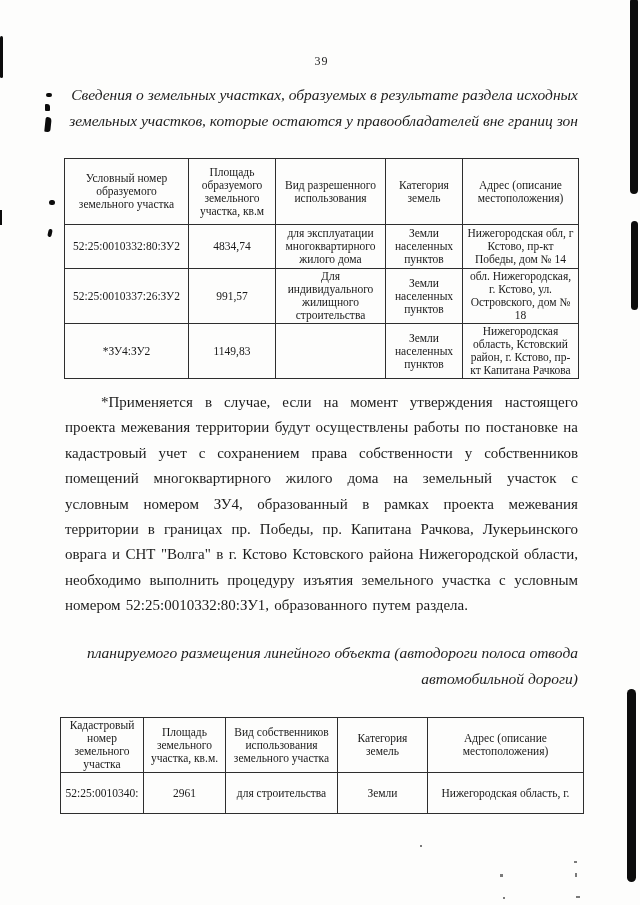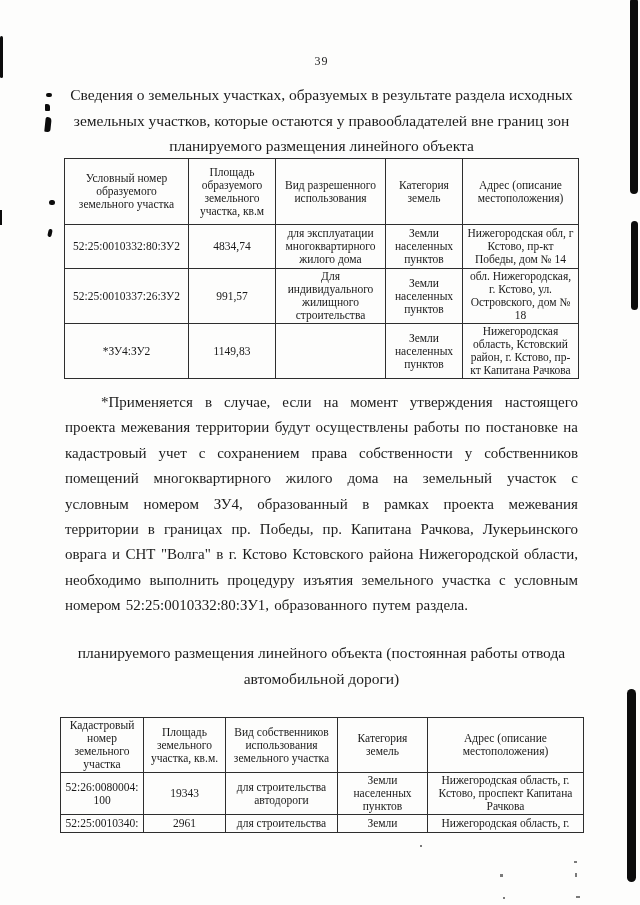--- a/index.html
+++ b/index.html
@@ -8,22 +8,22 @@
     background:#fdfdfc;
     font-family:"Liberation Serif", serif;
     color:#1c1c1c;
   }
   .page-number{
     position:absolute;left:65px;top:54px;width:513px;
     text-align:center;font-size:12px;letter-spacing:1px;
   }
   .doc-heading{
     position:absolute;left:65px;width:513px;
-    font-size:15.5px;line-height:25.5px;
-    text-align:center;
+    font-style:italic;font-size:15.5px;line-height:25.5px;
+    text-align:right;
   }
   #heading1{top:82px;}
   #heading2{top:640px;}
   .note{
     position:absolute;left:65px;top:390px;width:513px;
     font-size:15px;line-height:25.4px;
     text-align:justify;text-indent:36px;word-spacing:1.5px;
   }
   table{
     position:absolute;border-collapse:collapse;table-layout:fixed;
@@ -82,21 +82,20 @@
 <div class="speck s3"></div>
 <div class="speck s4"></div>
 <div class="speck s5"></div>
 <div class="speck s6"></div>
 
 <div class="page-number">39</div>
 
 <div class="doc-heading" id="heading1">
   <div>Сведения о земельных участках, образуемых в результате раздела исходных</div>
   <div>земельных участков, которые остаются у правообладателей вне границ зон</div>
-  <div>планируемого размещения линейного объекта</div>
 </div>
 
 <table id="table1">
   <colgroup>
     <col style="width:124px">
       <col style="width:87px">
       <col style="width:110px">
       <col style="width:77px">
       <col style="width:116px">
   </colgroup>
@@ -128,48 +127,41 @@
     <td></td>
     <td>Земли населенных пунктов</td>
     <td>Нижегородская область, Кстовский район, г. Кстово, пр-кт Капитана Рачкова</td>
   </tr>
 </tbody>
   </table>
 
 <div class="note">*Применяется в случае, если на момент утверждения настоящего проекта межевания территории будут осуществлены работы по постановке на кадастровый учет с сохранением права собственности у собственников помещений многоквартирного жилого дома на земельный участок с условным номером ЗУ4, образованный в рамках проекта межевания территории в границах пр. Победы, пр. Капитана Рачкова, Лукерьинского оврага и СНТ "Волга" в г. Кстово Кстовского района Нижегородской области, необходимо выполнить процедуру изъятия земельного участка с условным номером 52:25:0010332:80:ЗУ1, образованного путем раздела.</div>
 
 <div class="doc-heading" id="heading2">
-  <div>планируемого размещения линейного объекта (постоянная работы отвода</div>
+  <div>планируемого размещения линейного объекта (автодороги полоса отвода</div>
   <div>автомобильной дороги)</div>
 </div>
 
 <table id="table2">
   <colgroup>
     <col style="width:83px">
       <col style="width:82px">
       <col style="width:112px">
       <col style="width:90px">
       <col style="width:156px">
   </colgroup>
   <tbody>
       <tr>
     <th>Кадастровый номер земельного участка</th>
     <th>Площадь земельного участка, кв.м.</th>
     <th>Вид собственников использования земельного участка</th>
     <th>Категория земель</th>
     <th>Адрес (описание местоположения)</th>
   </tr>
   <tr>
-    <td>52:26:0080004:100</td>
-    <td>19343</td>
-    <td>для строительства автодороги</td>
-    <td>Земли населенных пунктов</td>
-    <td>Нижегородская область, г. Кстово, проспект Капитана Рачкова</td>
-  </tr>
-  <tr>
     <td>52:25:0010340:</td>
     <td>2961</td>
     <td>для строительства</td>
     <td>Земли</td>
     <td>Нижегородская область, г.</td>
   </tr>
 </tbody>
   </table>
 
 </body></html>

